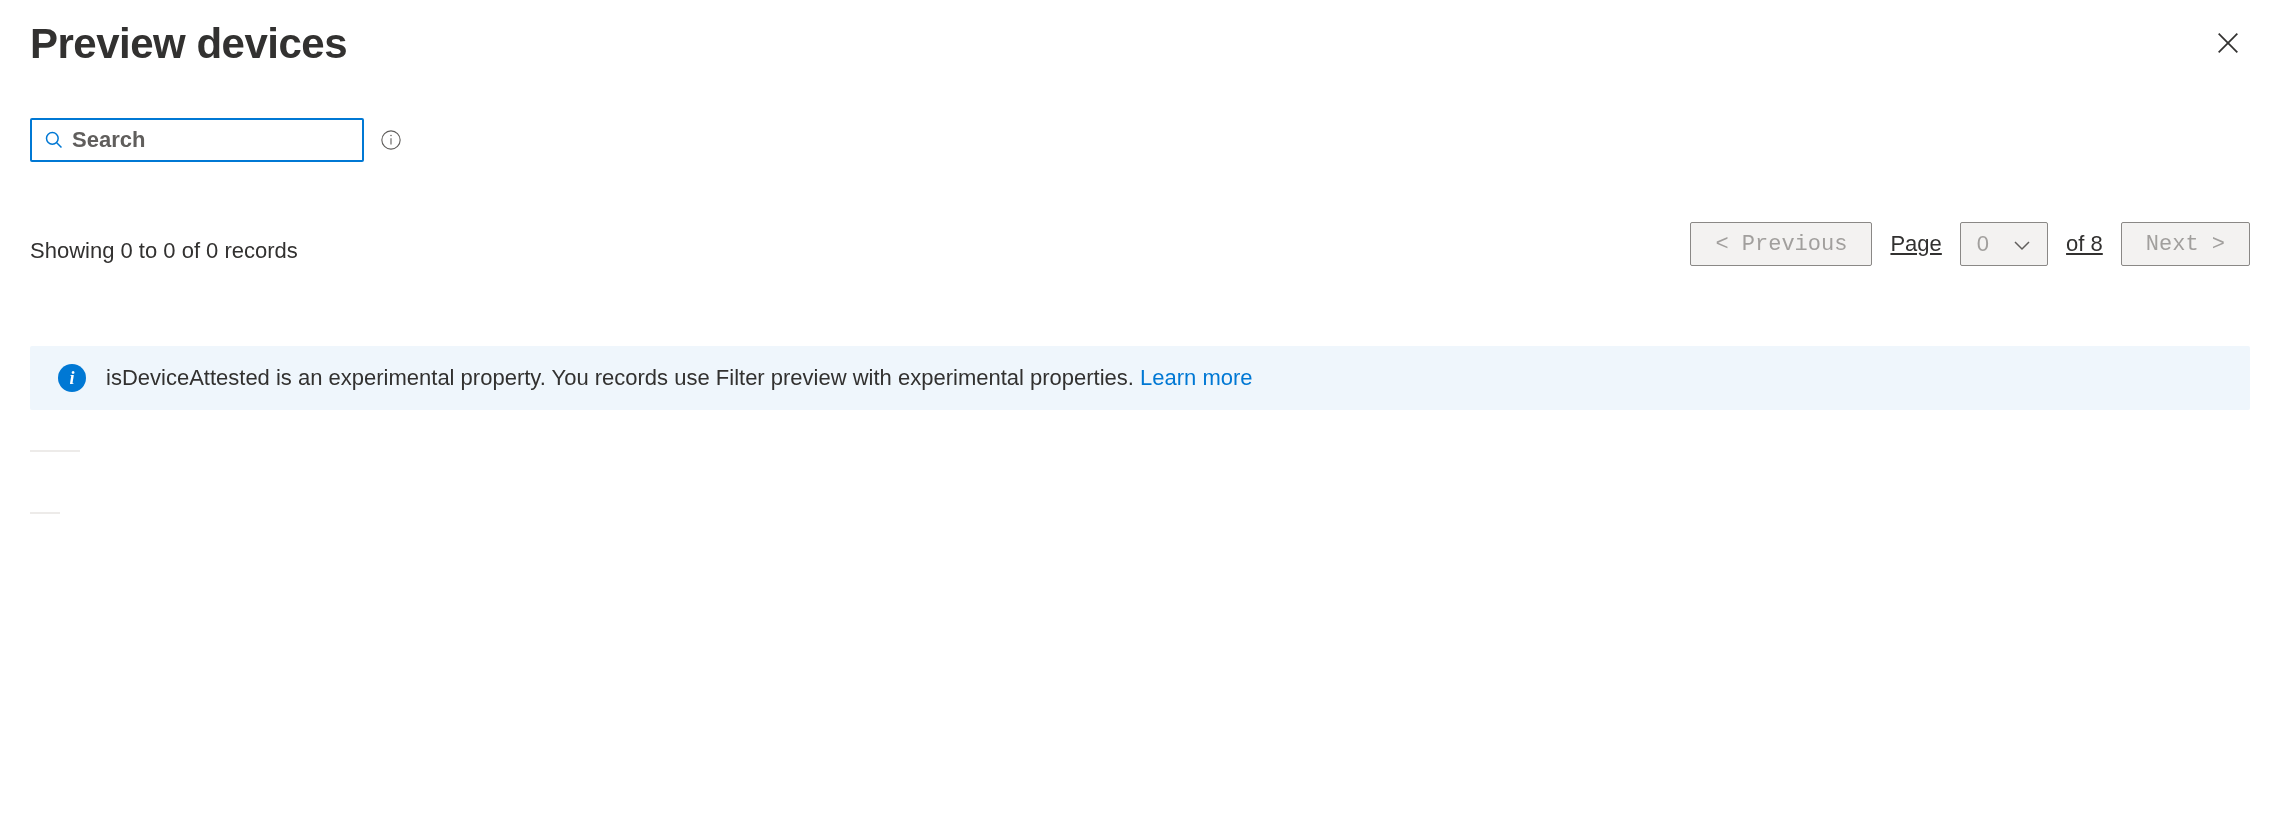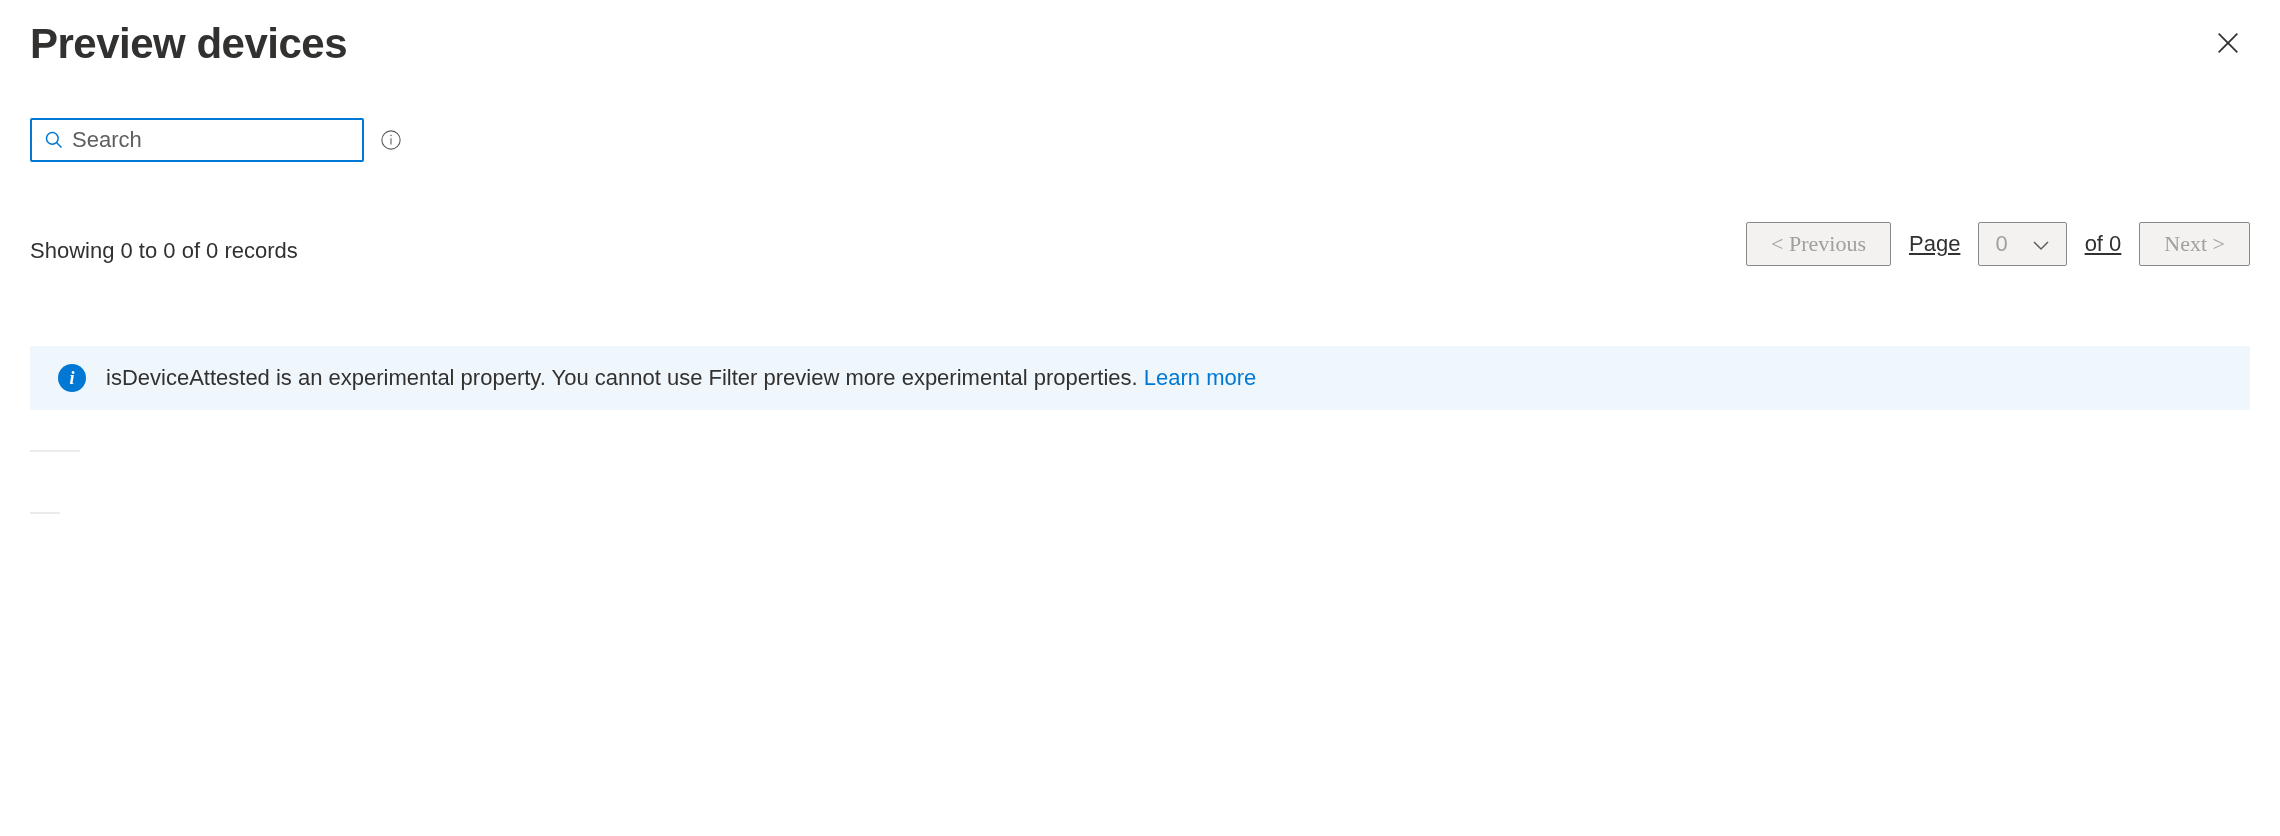--- a/index.html
+++ b/index.html
@@ -71,20 +71,21 @@
       fill: none;
       stroke-width: 1.8;
     }
     .search-input {
       border: none;
       outline: none;
       font-size: 22px;
       color: #605e5c;
       width: 100%;
       background: transparent;
+      font-weight: bold;
     }
     .search-input::placeholder {
       color: #605e5c;
     }
     .info-icon {
       width: 22px;
       height: 22px;
       display: flex;
       align-items: center;
       justify-content: center;
@@ -116,21 +117,21 @@
       background: #f3f2f1;
       border: 1px solid #8a8886;
       border-radius: 2px;
       padding: 8px 24px;
       font-size: 22px;
       color: #a19f9d;
       cursor: pointer;
       height: 44px;
       display: flex;
       align-items: center;
-      font-family: Liberation Serif, serif;
+      font-family: Liberation Mono, monospace;
     }
     .page-label {
       font-size: 22px;
       color: #323130;
       text-decoration: underline;
     }
     .page-select {
       background: #f3f2f1;
       border: 1px solid #8a8886;
       border-radius: 2px;
@@ -236,26 +237,26 @@
     <button class="page-btn">&lt;  Previous</button>
     <span class="page-label">Page</span>
     <div class="page-select">
       <span>0</span>
       <span>
         <svg viewBox="0 0 18 12">
             <polyline points="2,3 9,10 16,3"></polyline>
           </svg>
       </span>
     </div>
-    <span class="page-label">of 0</span>
+    <span class="page-label">of 8</span>
     <button class="page-btn">Next  &gt;</button>
   </div>
 </div>
 
 <div class="info-banner">
   <div class="banner-icon">i</div>
   <div class="banner-text">
-    <span>isDeviceAttested is an experimental property. You cannot use Filter preview more experimental properties. </span><a class="banner-link">Learn more</a>
+    <span>isDeviceAttested is an experimental property. You records use Filter preview with experimental properties. </span><a class="banner-link">Learn more</a>
   </div>
 </div>
 
 <div class="spacer-line"></div>
 <div class="spacer-line2"></div>
 
 </body></html>

